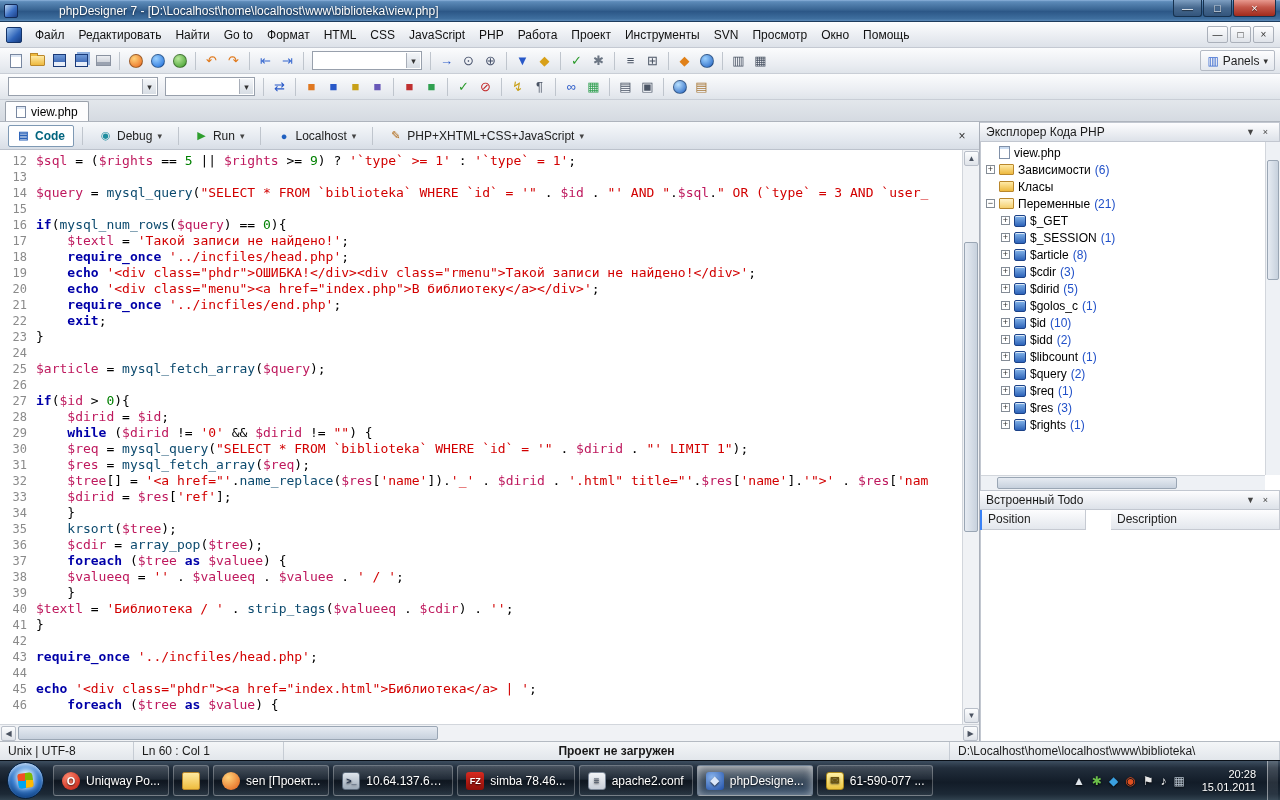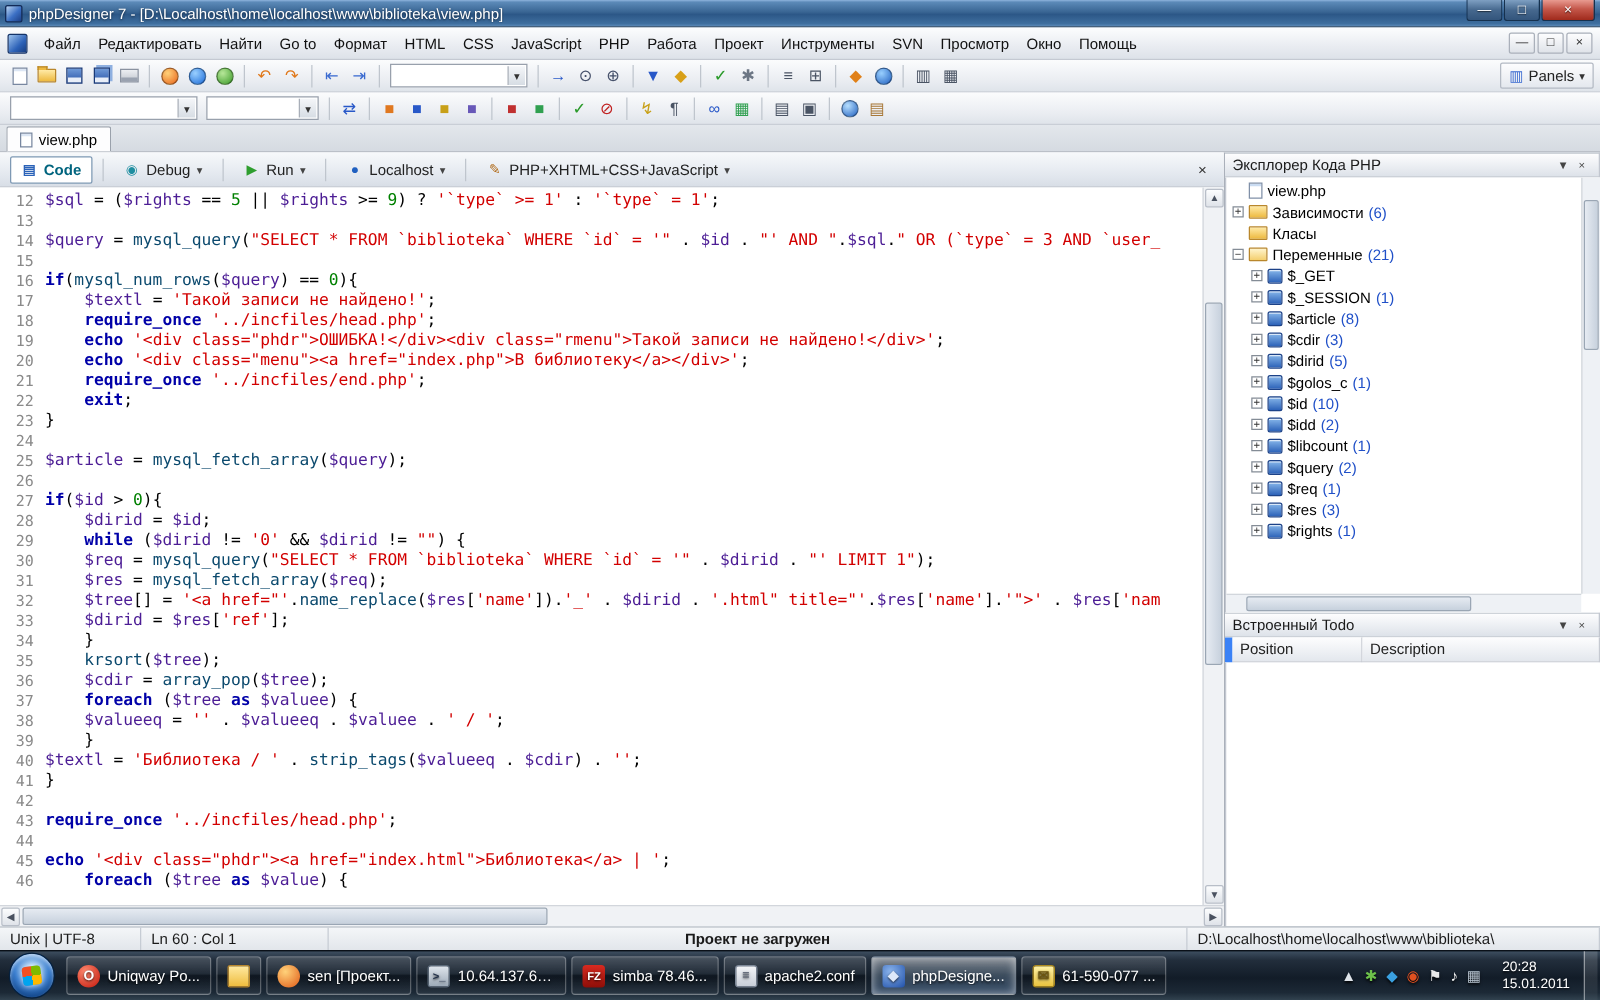--- a/index.html
+++ b/index.html
@@ -6,21 +6,21 @@
   html,body { width:1280px; height:800px; overflow:hidden; font-family:"Liberation Sans",sans-serif; background:#10141c; }
 
   .window { position:absolute; inset:0 0 40px 0; display:flex; flex-direction:column; background:#e6e9ee; }
 
   
   .titlebar { height:22px; flex:none; display:flex; align-items:center; padding:0 4px;
     background:linear-gradient(180deg,#8fb4dd 0%,#5c8ab8 8%,#3a6694 45%,#2c5787 55%,#3f6f9f 90%,#5c8ab8 100%);
     border-bottom:1px solid #1d3c5e; }
   .appico { width:14px; height:14px; flex:none; border-radius:2px; margin-right:5px;
     background:linear-gradient(135deg,#bcd6f2,#3b6fc4 55%,#1c3f86); border:1px solid #122a58; }
-  .title-text { color:#fff; font-size:12px; text-shadow:0 1px 2px rgba(0,0,0,.6); white-space:nowrap; overflow:hidden; }
+  .title-text { color:#fff; font-size:12px; text-shadow:0 1px 2px rgba(0,0,0,.6); white-space:nowrap; overflow:hidden;margin-left:36px; }
   .win-btns { margin-left:auto; display:flex; align-self:flex-start; }
   .wb { width:29px; height:17px; display:flex; align-items:center; justify-content:center;
     color:#fff; font-size:11px; border:1px solid #16314e; border-top:none;
     background:linear-gradient(#7e9fc2,#46688e 50%,#33557c); border-radius:0 0 3px 3px; margin-left:1px;
     text-shadow:0 1px 1px rgba(0,0,0,.7); }
   .wb.close { width:43px; background:linear-gradient(#e89a90,#c4574a 45%,#a02a1c); }
 
   
   .menubar { height:26px; flex:none; display:flex; align-items:center; padding:0 4px;
     background:linear-gradient(#fcfdfe,#e9ecf1 60%,#dde2e9); border-bottom:1px solid #c4c9d2; font-size:12px; }
@@ -87,21 +87,21 @@
     color:#333; font-size:12px; border-radius:2px; }
 
   
   .editor { flex:1; min-height:0; display:flex; position:relative; background:#fff; }
   .codewrap { flex:1; min-width:0; overflow:hidden; padding-top:3px;
     font-family:"DejaVu Sans Mono",monospace; font-size:13px; line-height:16px; }
   .code-line { display:flex; height:16px; white-space:pre; }
   .ln { width:36px; flex:none; text-align:right; padding-right:9px; color:#8a8a8a; font-size:12px; }
   .ct { flex:1; min-width:0; overflow:hidden; color:#000; }
   .tok-k { color:#0000a8; font-weight:bold; }
-  .tok-v { color:#4c1d95; }
+  .tok-v { color:#be185d; }
   .tok-s { color:#d20000; }
   .tok-n { color:#008000; }
   .tok-f { color:#0c4a6e; }
   .tok-p { color:#000; }
 
   .vscroll { width:17px; flex:none; position:relative; background:#f0f2f5; border-left:1px solid #d2d6dc; }
   .hscroll { height:17px; flex:none; position:relative; background:#f0f2f5; border-top:1px solid #d2d6dc; }
   .sb-btn { position:absolute; width:15px; height:15px; display:flex; align-items:center; justify-content:center;
     font-size:8px; color:#4a5260; background:linear-gradient(#fcfdfe,#dfe3e9); border:1px solid #b8bec8; border-radius:2px; }
   .vthumb { position:absolute; left:1px; right:1px; border-radius:2px;
@@ -131,32 +131,32 @@
     background:linear-gradient(#86b6ea,#2c62b8); box-shadow:inset 0 1px 0 rgba(255,255,255,.7); }
   .cnt { color:#2050c8; }
   .tree-vsb { position:absolute; top:0; bottom:15px; right:0; width:15px; background:#eef1f5; border-left:1px solid #d2d6dc; }
   .tree-hsb { position:absolute; left:0; right:15px; bottom:0; height:15px; background:#eef1f5; border-top:1px solid #d2d6dc; }
   .tree-thumb { position:absolute; left:1px; right:1px; top:18px; height:120px; border-radius:2px;
     background:linear-gradient(90deg,#e6ebf2,#c7d1dd); border:1px solid #9aa6b4; }
   .tree-hthumb { position:absolute; top:1px; bottom:1px; left:16px; width:180px; border-radius:2px;
     background:linear-gradient(#e6ebf2,#c7d1dd); border:1px solid #9aa6b4; }
 
   .todo { flex:1; min-height:0; display:flex; flex-direction:column; }
-  .todo-cols { height:20px; flex:none; display:flex; background:#fff; border-left:6px solid #3b82f6; }
+  .todo-cols { height:20px; flex:none; display:flex; background:#fff; border-left:2px solid #3b82f6;gap:25px; }
   .todo-col { padding:2px 6px; font-size:12px; color:#222; background:linear-gradient(#fdfdfe,#e3e7ed);
     border-right:1px solid #c6cad2; border-bottom:1px solid #c6cad2; }
   .todo-col.c0 { width:104px; flex:none; }
   .todo-col.c1 { flex:1; }
   .todo-body { flex:1; background:#fff; border-left:1px solid #c2c7d0; }
 
   
   .statusbar { height:19px; flex:none; display:flex; align-items:stretch; font-size:12px; color:#1a1a1a;
     background:linear-gradient(#f4f6f8,#e2e6eb); border-top:1px solid #b4bac2; }
   .sb { display:flex; align-items:center; padding:0 8px; border-right:1px solid #c6ccd4; white-space:nowrap; }
-  .sb.enc { width:113px; }
+  .sb.enc { width:134px; }
   .sb.pos { width:150px; }
   .sb.mid { flex:1; justify-content:center; font-weight:bold; }
   .sb.path { width:330px; }
 
   
   .taskbar { position:absolute; left:0; right:0; bottom:0; height:40px; display:flex; align-items:center; gap:4px;
     padding:0 2px; background:linear-gradient(180deg,#3d4e60 0%,#222e3c 18%,#121c28 55%,#1c2936 85%,#31424f 100%);
     border-top:1px solid #0a1018; }
   .orb { width:37px; height:37px; flex:none; margin:0 5px; border-radius:50%;
     background:radial-gradient(circle at 50% 32%,#b8dcf8,#3a7ecf 48%,#0c3d7e 85%);
@@ -177,21 +177,21 @@
   .ti-opera { border-radius:50%; background:radial-gradient(circle at 35% 30%,#ff8a70,#c01408); color:#fff; }
   .ti-folder { border-radius:2px; background:linear-gradient(#ffe9a0,#eebc3e); border:1px solid #b9872c; }
   .ti-browser { border-radius:50%; background:radial-gradient(circle at 35% 30%,#ffd27a,#e05a16); }
   .ti-putty { background:linear-gradient(#dfe5ec,#9daab8); border:1px solid #5c6a7a; color:#23314a; font-size:9px; }
   .ti-filezilla { background:linear-gradient(#d82a20,#8e0e08); color:#fff; font-size:9px; }
   .ti-conf { background:linear-gradient(#f2f4f7,#c8ced8); border:1px solid #7d8898; color:#4a5466; font-size:10px; }
   .ti-phpd { background:radial-gradient(circle at 35% 30%,#8ab4ec,#2050a8); color:#dce8fa; }
   .ti-mail { background:linear-gradient(#fff2a6,#eac33e); border:1px solid #ad8a1e; color:#6a5410; }
   .tray { margin-left:auto; display:flex; align-items:center; gap:7px; padding:0 6px; }
   .tray-ic { font-size:12px; text-shadow:0 1px 2px rgba(0,0,0,.8); }
-  .clock { color:#fff; font-size:11px; line-height:13px; text-align:left; padding:0 7px; text-shadow:0 1px 2px rgba(0,0,0,.8); }
+  .clock { color:#fff; font-size:11px; line-height:13px; text-align:right; padding:0 7px; text-shadow:0 1px 2px rgba(0,0,0,.8); }
   .showdesk { width:11px; height:40px; flex:none; border-left:1px solid rgba(255,255,255,.45);
     background:linear-gradient(rgba(255,255,255,.16),rgba(255,255,255,.04)); }
 </style>
 </head>
 <body>
 
 <div class="window">
 
   <div class="titlebar">
     <span class="appico"></span>

